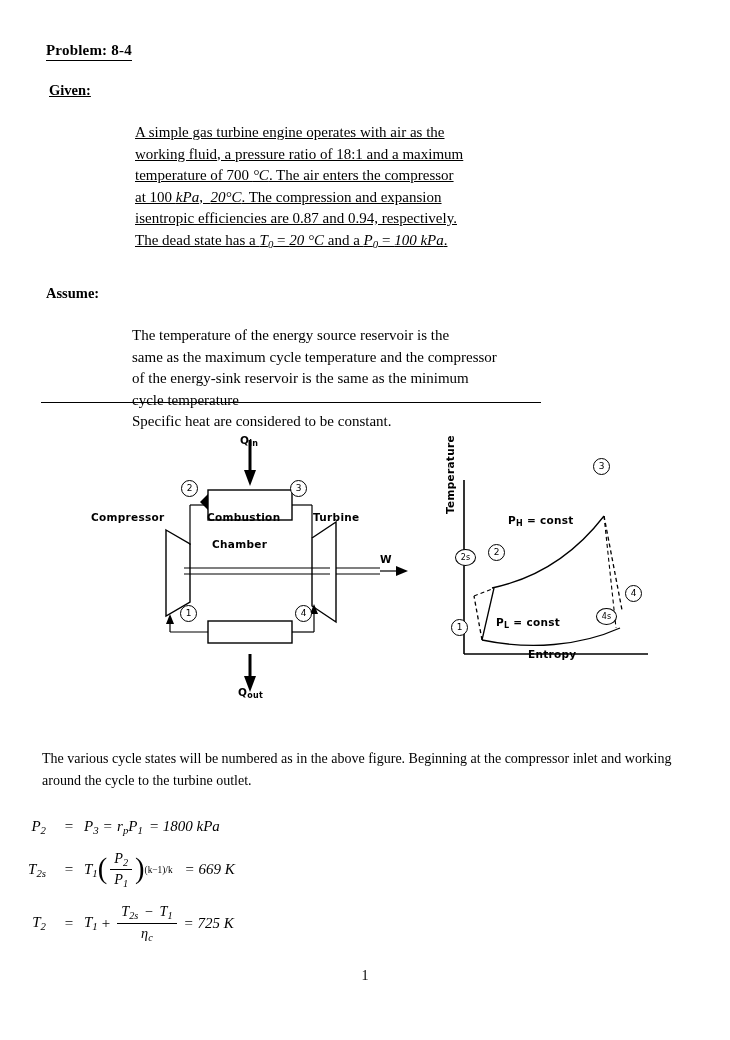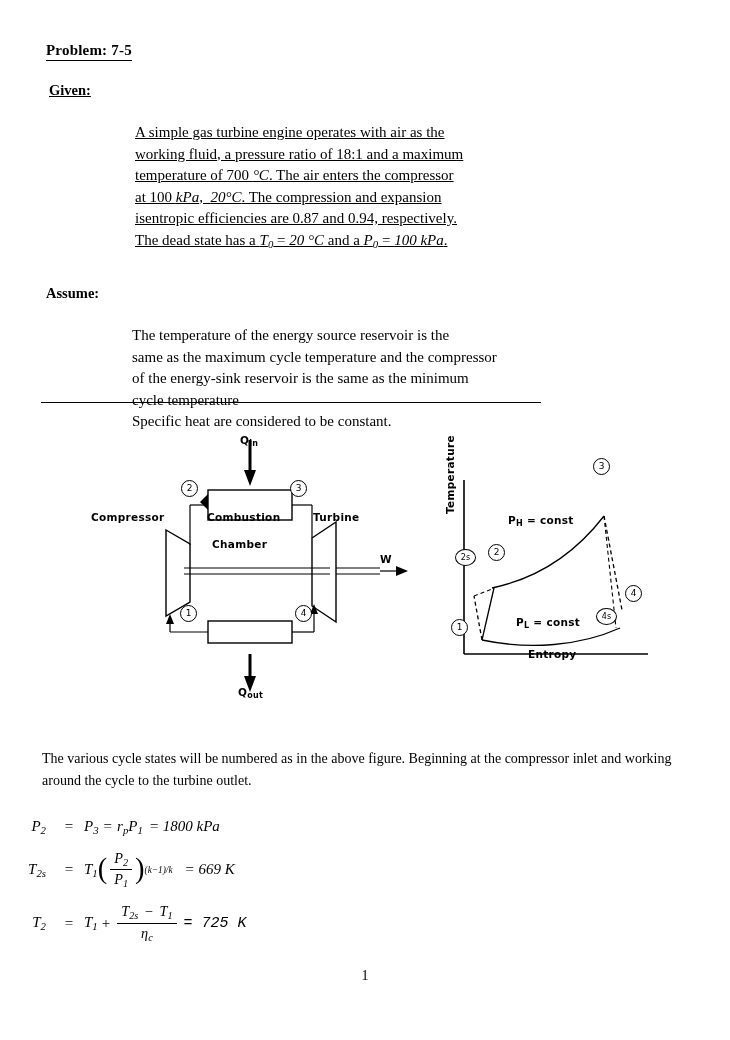--- a/index.html
+++ b/index.html
@@ -165,39 +165,38 @@
   }
   .paren-big {
     font-size: 1.9em;
     line-height: 0.8;
     vertical-align: middle;
     font-family: "Liberation Serif", serif;
   }
   .supexp {
     font-size: 0.62em;
     vertical-align: 0.85em;
-    font-style: italic;
   }
 
   
   .pageno {
     position: absolute;
     left: 0;
     top: 968px;
     width: 730px;
     text-align: center;
     font-size: 14px;
   }
 </style>
 </head>
 <body>
 
 <div class="page">
 
-  <div class="problem-title">Problem:  7-5</div>
+  <div class="problem-title">Problem:  8-4</div>
 
   <div class="block" id="given-block">
     <div class="label">Given:</div>
     <div class="body">
       <div class="ln">A simple gas turbine engine operates with air as the</div>
       <div class="ln">working fluid, a pressure ratio of 18:1 and a maximum</div>
       <div class="ln">temperature of 700 <i class="it">°C</i>. The air enters the compressor</div>
       <div class="ln">at 100 <i class="it">kPa</i>,&nbsp; <i class="it">20°C</i>. The compression and expansion</div>
       <div class="ln">isentropic efficiencies are 0.87 and 0.94, respectively.</div>
       <div class="ln">The dead state has a <i class="it">T<span class="sub">0</span></i> = <i class="it">20 °C</i> and a <i class="it">P<span class="sub">0</span></i> = <i class="it">100 kPa</i>.</div>
@@ -290,21 +289,21 @@
       <line x1="24" y1="128" x2="42" y2="121" stroke="#000" stroke-width="1.1" stroke-dasharray="4,3"></line>
 
       <line x1="154" y1="48" x2="172" y2="142" stroke="#000" stroke-width="1.3" stroke-dasharray="4,3"></line>
 
       <line x1="154" y1="48" x2="166" y2="160" stroke="#000" stroke-width="1.1" stroke-dasharray="4,3"></line>
     </svg>
 
     <div class="fig-label bold" style="left:444px; top:96px; transform:rotate(-90deg); transform-origin:left top; white-space:nowrap;">Temperature</div>
     <div class="fig-label bold" style="left:528px; top:230px;">Entropy</div>
     <div class="fig-label bold" style="left:508px; top:96px;"><span>P</span><span style="font-size:8px;vertical-align:-2px;">H</span><span> =  const</span></div>
-    <div class="fig-label bold" style="left:516px; top:198px;"><span>P</span><span style="font-size:8px;vertical-align:-2px;">L</span><span> =  const</span></div>
+    <div class="fig-label bold" style="left:496px; top:198px;"><span>P</span><span style="font-size:8px;vertical-align:-2px;">L</span><span> =  const</span></div>
 
     <div class="circ" style="left:451px; top:201px;">1</div>
     <div class="circ" style="left:488px; top:126px;">2</div>
     <div class="circ wide" style="left:455px; top:131px;">2s</div>
     <div class="circ" style="left:593px; top:40px;">3</div>
     <div class="circ" style="left:625px; top:167px;">4</div>
     <div class="circ wide" style="left:596px; top:190px;">4s</div>
   </div>
 
   <div class="para">The various cycle states will be numbered as in the above figure.  Beginning at the compressor inlet and working around the cycle to the turbine outlet.</div>
@@ -351,20 +350,20 @@
         <i class="it"><span>T</span><span class="sub">1</span></i>
         <span style="padding:0 4px;">+</span>
         <span class="frac">
           <span class="num">
             <i class="it"><span>T</span><span class="sub">2s</span></i>
             <span style="padding:0 3px;">−</span>
             <i class="it"><span>T</span><span class="sub">1</span></i>
           </span>
           <span class="den"><i class="it"><span>η</span><span class="sub">c</span></i></span>
         </span>
-        <span style="padding-left:4px;font-family:Liberation Mono, monospace;"><i class="it">= 725 K</i></span>
+        <span style="padding-left:4px;"><i class="it">= 725 K</i></span>
       </div>
     </div>
   </div>
 
   <div class="pageno">1</div>
 
 </div>
 
 </body></html>

